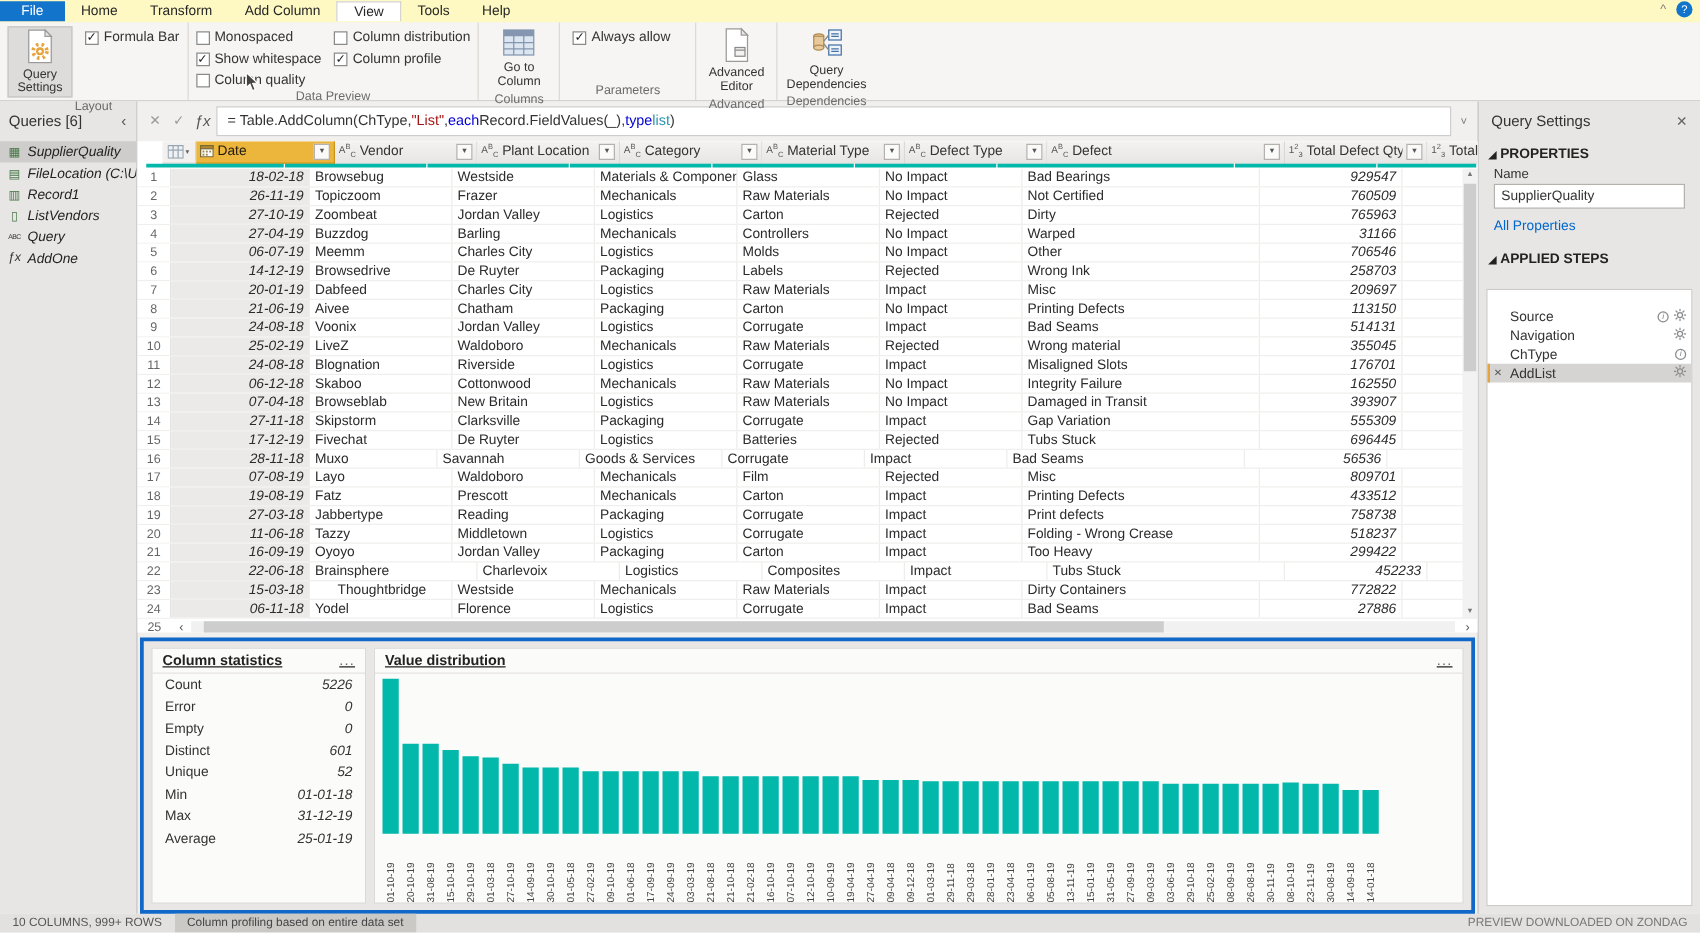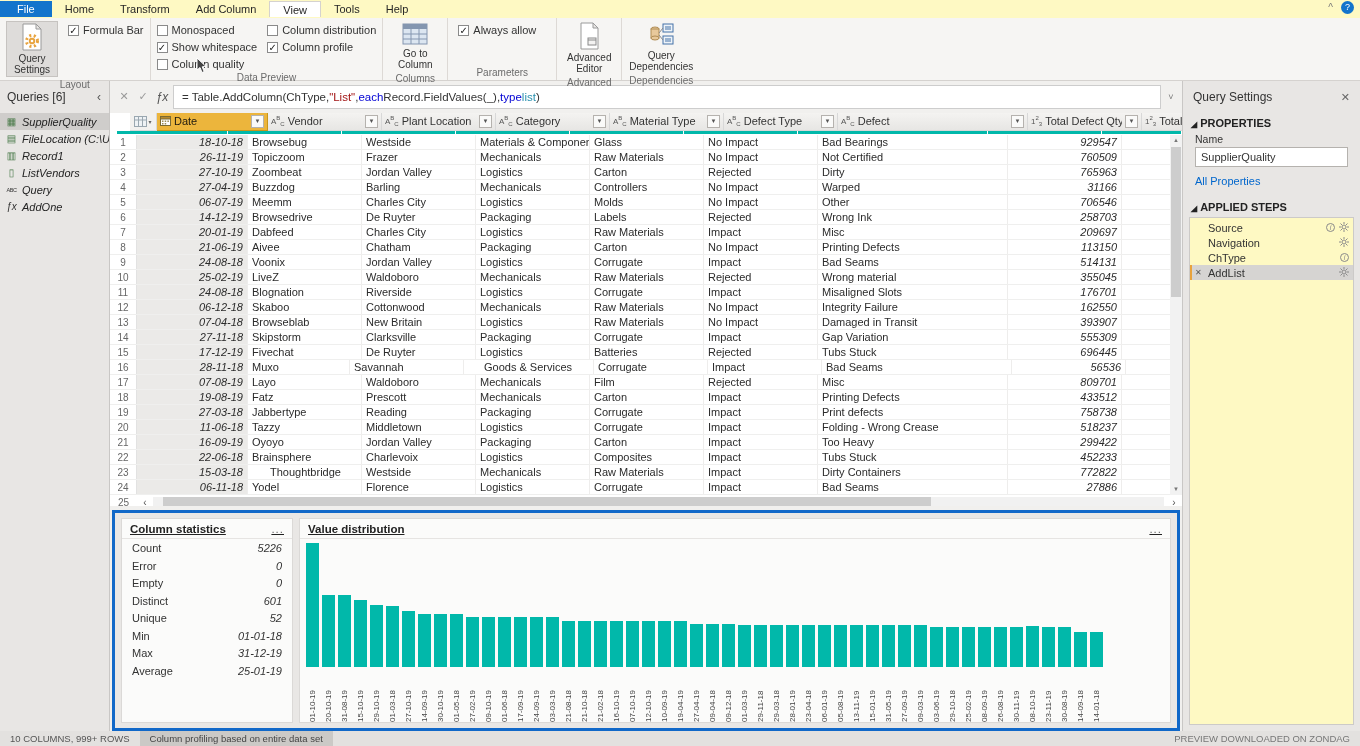--- a/index.html
+++ b/index.html
@@ -97,21 +97,21 @@
 
   
   .qs-titlerow { height:32px; display:flex; align-items:center; justify-content:space-between; padding:0 10px; font-size:12px; color:#333; }
   .qs-close { color:#666; font-size:11px; }
   .sect-head { font-weight:bold; font-size:11px; color:#222; padding:4px 10px 4px 8px; }
   .tri { font-size:8px; margin-right:3px; color:#222; }
   .prop-body { padding:0 12px; }
   .name-label { font-size:10.5px; color:#333; margin-bottom:2px; }
   .name-input { width:100%; height:20px; border:1px solid #b5b2ae; background:#fff; font-family:"Liberation Sans",sans-serif; font-size:11px; padding:0 5px; color:#333; }
   .link { color:#0066CC; font-size:11px; margin:8px 0 10px; }
-  .steps-box { background:#fef9c3; border:1px solid #cccac8; margin:0 6px 6px; flex:1; padding-top:2px; }
+  .steps-box { background:#ffffff; border:1px solid #cccac8; margin:14px 6px 6px; flex:1; padding-top:14px; }
   .step { height:15px; display:flex; align-items:center; padding:0 4px 0 6px; font-size:11px; color:#333; position:relative; }
   .step .sname { margin-left:12px; }
   .step.sel { background:#d6d4d2; }
   .step.sel::before { content:""; position:absolute; left:0; top:0; bottom:0; width:2px; background:#E8A33D; }
   .step .del { position:absolute; left:5px; font-size:8px; color:#555; }
   .step .ric { margin-left:auto; display:flex; gap:4px; align-items:center; }
   .info-icon { width:9px; height:9px; border:1px solid #8a8a8a; border-radius:50%; font-size:7px; line-height:8px; text-align:center; color:#8a8a8a; font-style:italic; }
 
   
   .statusbar { height:15px; background:#e3e1df; display:flex; align-items:center; font-size:9.5px; color:#555; }
@@ -397,21 +397,21 @@
           <div class="qs-seg" style="width: 113px;"></div>
           <div class="qs-seg" style="width: 113px;"></div>
           <div class="qs-seg" style="width: 113px;"></div>
           <div class="qs-seg" style="width: 189px;"></div>
           <div class="qs-seg" style="width: 113px;"></div>
           <div class="qs-seg" style="width: 79px;"></div>
         </div>
       <div id="tbody">
           <div class="tr">
             <div class="rownum">1</div>
-            <div class="td c-date" style="width: 111px;">18-10-18</div>
+            <div class="td c-date" style="width: 111px;">18-02-18</div>
             <div class="td" style="width: 114px;">Browsebug</div>
             <div class="td" style="width: 114px;">Westside</div>
             <div class="td" style="width: 114px;">Materials &amp; Components</div>
             <div class="td" style="width: 114px;">Glass</div>
             <div class="td" style="width: 114px;">No Impact</div>
             <div class="td" style="width: 190px;">Bad Bearings</div>
             <div class="td c-num" style="width: 114px;">929547</div>
             <div class="td c-num" style="width: 80px;"></div>
           </div>
           <div class="tr">
@@ -580,21 +580,21 @@
             <div class="td" style="width: 114px;">Rejected</div>
             <div class="td" style="width: 190px;">Tubs Stuck</div>
             <div class="td c-num" style="width: 114px;">696445</div>
             <div class="td c-num" style="width: 80px;"></div>
           </div>
           <div class="tr">
             <div class="rownum">16</div>
             <div class="td c-date" style="width: 111px;">28-11-18</div>
             <div class="td" style="width: 102px;">Muxo</div>
             <div class="td" style="width: 114px;">Savannah</div>
-            <div class="td" style="width: 114px; margin-left: 16px;">Goods &amp; Services</div>
+            <div class="td" style="width: 114px;">Goods &amp; Services</div>
             <div class="td" style="width: 114px;">Corrugate</div>
             <div class="td" style="width: 114px;">Impact</div>
             <div class="td" style="width: 190px;">Bad Seams</div>
             <div class="td c-num" style="width: 114px;">56536</div>
             <div class="td c-num" style="width: 80px;"></div>
           </div>
           <div class="tr">
             <div class="rownum">17</div>
             <div class="td c-date" style="width: 111px;">07-08-19</div>
             <div class="td" style="width: 114px;">Layo</div>
@@ -650,21 +650,21 @@
             <div class="td" style="width: 114px;">Packaging</div>
             <div class="td" style="width: 114px;">Carton</div>
             <div class="td" style="width: 114px;">Impact</div>
             <div class="td" style="width: 190px;">Too Heavy</div>
             <div class="td c-num" style="width: 114px;">299422</div>
             <div class="td c-num" style="width: 80px;"></div>
           </div>
           <div class="tr">
             <div class="rownum">22</div>
             <div class="td c-date" style="width: 111px;">22-06-18</div>
-            <div class="td" style="width: 114px;">Brainsphere</div>
+            <div class="td" style="width: 134px;">Brainsphere</div>
             <div class="td" style="width: 114px;">Charlevoix</div>
             <div class="td" style="width: 114px;">Logistics</div>
             <div class="td" style="width: 114px;">Composites</div>
             <div class="td" style="width: 114px;">Impact</div>
             <div class="td" style="width: 190px;">Tubs Stuck</div>
             <div class="td c-num" style="width: 114px;">452233</div>
             <div class="td c-num" style="width: 80px;"></div>
           </div>
           <div class="tr">
             <div class="rownum">23</div>

